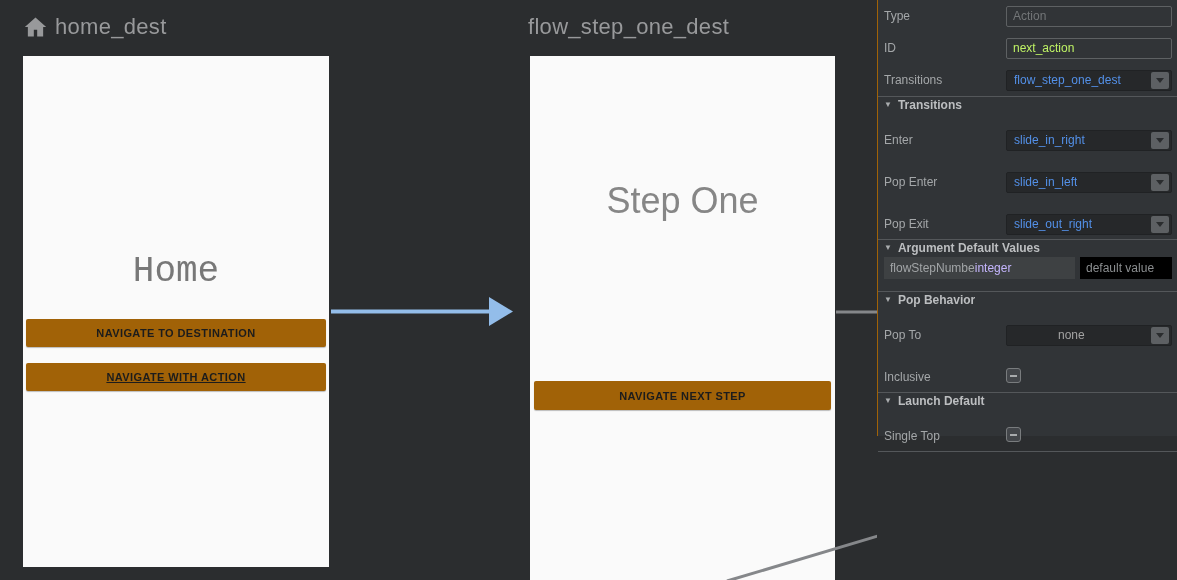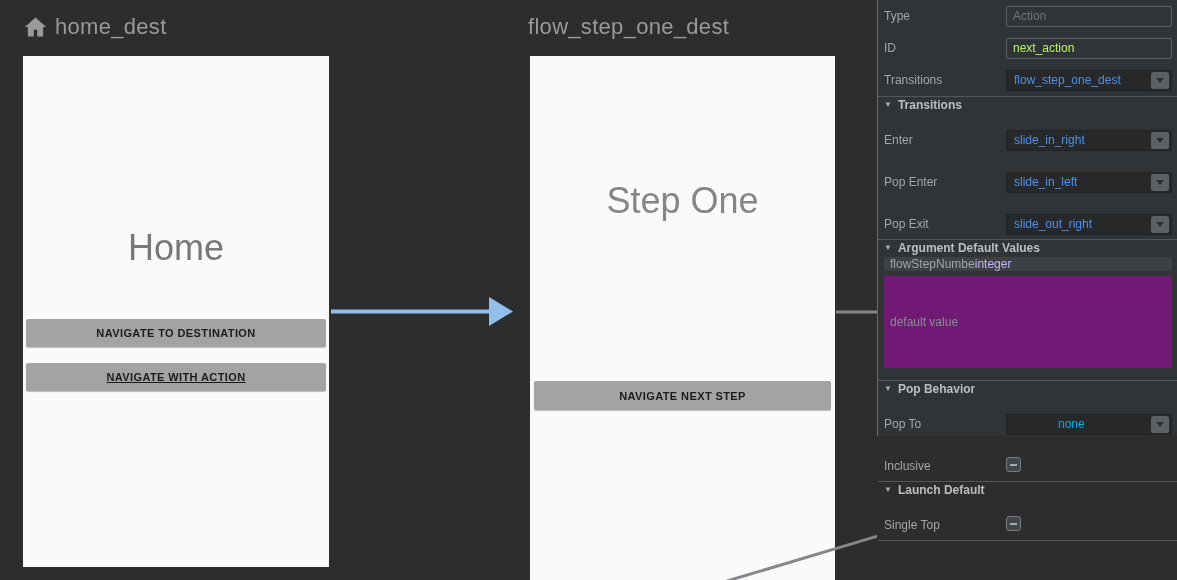--- a/index.html
+++ b/index.html
@@ -12,24 +12,24 @@
   .dest-title.t1 { left:22px; }
   .dest-title.t2 { left:528px; }
   .home-ic { width:27px; height:27px; display:block; }
 
   .screen { position:absolute; top:56px; background:#fafafa; z-index:1; }
   .screen.s1 { left:23px;  width:306px; height:511px; }
   .screen.s2 { left:530px; width:305px; height:568px; }
 
   .screen-title { position:absolute; left:0; right:0; text-align:center;
                   font-size:36px; color:#787878; line-height:36px; }
-  .screen.s1 .screen-title { top:174px; }
+  .screen.s1 .screen-title { top:198px;font-family:Liberation Mono, monospace; }
   .screen.s2 .screen-title { top:127px; color:#868686; }
 
-  .abtn { position:absolute; left:3px; right:3px; height:28px; background:#a3a3a3;
+  .abtn { position:absolute; left:3px; right:3px; height:28px; background:#a16207;
           border-radius:2px; box-shadow:0 1px 1px rgba(0,0,0,0.25);
           display:flex; align-items:center; justify-content:center;
           font-size:11px; font-weight:bold; color:#1c1c1c; letter-spacing:0.4px; }
   .abtn.b1 { top:263px; }
   .abtn.b2 { top:307px;text-decoration:underline; }
   .screen.s2 .abtn.b1 { top:325px; height:29px; left:4px; right:4px;text-align:right; }
 
   .overlay { position:absolute; left:0; top:0; width:877px; height:580px; z-index:3; pointer-events:none; }
 
   
@@ -43,36 +43,36 @@
   .textfield { width:100%; height:21px; background:transparent; border:1px solid #5e6163;
                border-radius:2px; color:#bef264; font-size:12px; padding:5px 6px;
                font-family:"Liberation Sans", sans-serif; outline:none; }
   .textfield::placeholder { color:#737678; }
 
   .combo { height:21px; background:#26282a; border:1px solid #202224; border-radius:2px;
            display:flex; align-items:center; justify-content:space-between; padding:0 2px 0 7px;
            cursor:default; }
   .combo .cval { white-space:nowrap; overflow:hidden; }
   .combo .cval.blue { color:#5390e8; }
-  .combo .cval.muted { color:#0ea5e9;padding-left:44px; }
+  .combo .cval.muted { color:#a3a3a3;padding-left:44px; }
   .combo-arrow { width:18px; height:17px; background:#5d6063; border-radius:2px; flex:0 0 auto;
                  display:flex; align-items:center; justify-content:center; }
   .combo-arrow .tri { width:0; height:0; border-left:4px solid transparent;
                       border-right:4px solid transparent; border-top:5px solid #2a2c2e; }
 
   .sect { height:17px; border-top:1px solid #54575a; display:flex; align-items:center; gap:6px;
           padding-left:6px; font-weight:bold; color:#bcbec0; }
   .sect .tri-ic { font-size:8px; color:#a9acae; transform:translateY(-1px); }
 
-  .arg-row { display:flex; gap:5px; padding:0 5px 0 6px; margin:1px 0 12px 0;flex-direction:column; }
+  .arg-row { display:flex; gap:5px; padding:0 5px 0 6px; margin:1px 0 12px 0; }
   .arg-main { flex:1; display:flex; align-items:center; height:22px; background:#3e4143;
               padding-left:6px; overflow:hidden; white-space:nowrap; }
   .arg-name { color:#a2a5a7; }
   .arg-type { color:#c4b5fd; }
-  .arg-def  { flex:0 0 92px; display:flex; align-items:center; height:22px; background:#701a75;
+  .arg-def  { flex:0 0 92px; display:flex; align-items:center; height:22px; background:#000000;
               color:#8b8e90; padding-left:6px; }
 
   .checkbox { width:15px; height:15px; background:#43464a; border:1px solid #797c7e;
               border-radius:3px; position:relative; display:inline-block; }
   .checkbox .dash { position:absolute; left:3px; right:3px; top:6px; height:2px; background:#a8abad; }
   .hr { border-top:1px solid #54575a; }
 </style>
 </head>
 <body>
 

